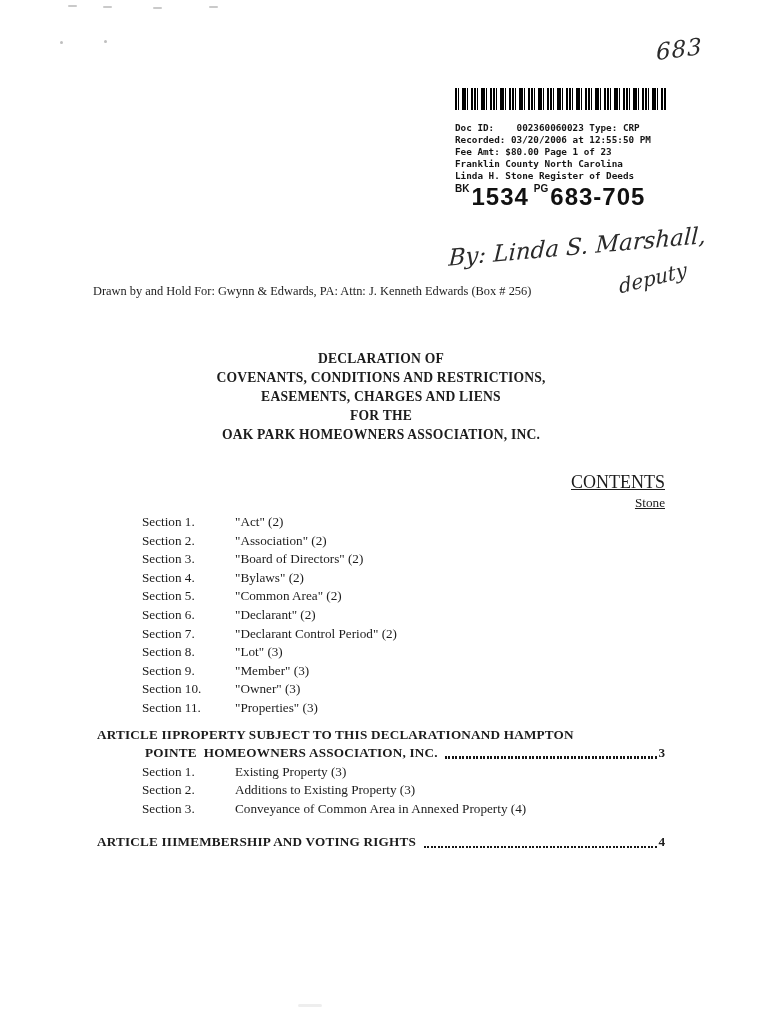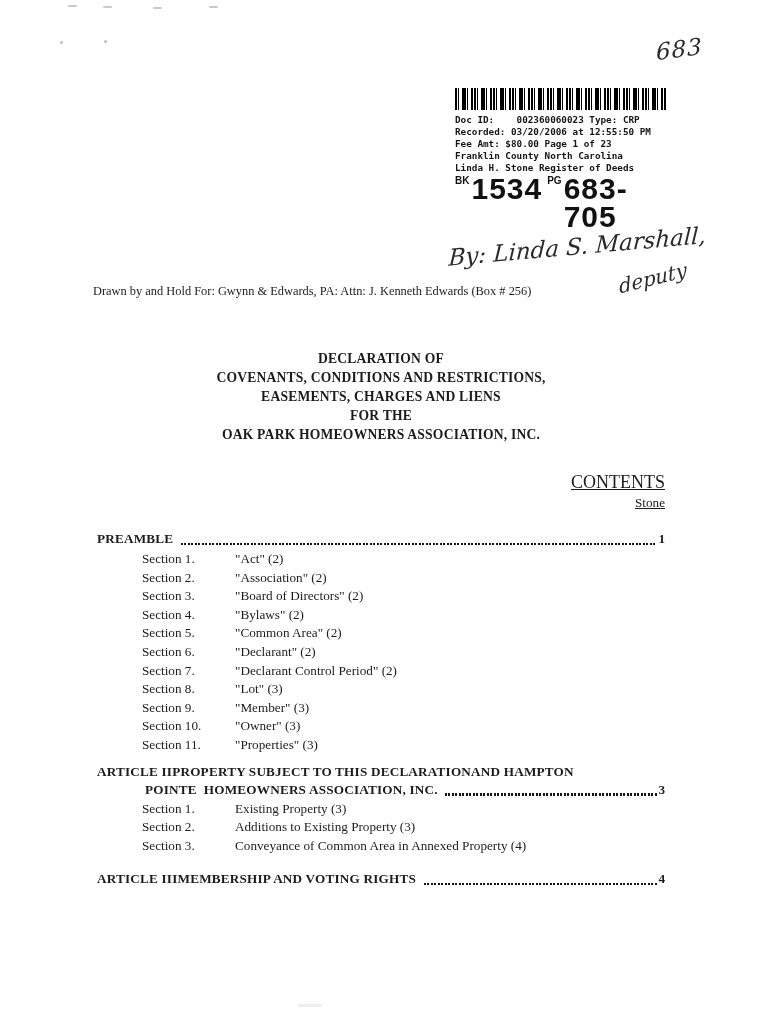--- a/index.html
+++ b/index.html
@@ -36,31 +36,31 @@
   .stamp { position:absolute; left:455px; top:88px; width:214px; }
   .barcode {
     height:22px; width:212px; background-color:#fff;
     background-image:repeating-linear-gradient(90deg,
       #000 0 2px, #fff 2px 3px,
       #000 3px 4px, #fff 4px 7px,
       #000 7px 11px, #fff 11px 12px,
       #000 12px 13px, #fff 13px 16px,
       #000 16px 18px, #fff 18px 19px);
   }
-  .stamp-lines { margin-top:4px; }
+  .stamp-lines { margin-top:12px; }
   .stamp-line {
     font-family:"DejaVu Sans Mono", monospace; font-weight:bold;
     font-size:9.3px; line-height:12px; white-space:pre; color:#161616;
   }
   .bkpg {
     margin-top:1px; display:flex; align-items:flex-start;
     font-family:"Liberation Sans", sans-serif; font-weight:bold; color:#111;
   }
   .bkpg .sm { font-size:10px; margin-right:2px; }
-  .bkpg .lg { font-size:30px; letter-spacing:1px; line-height:28px; }
+  .bkpg .lg { font-size:24px; letter-spacing:1px; line-height:28px; }
   .bkpg .pg { margin-left:5px; }
 
   .drawnby { position:absolute; left:93px; top:284px; font-size:12.4px; }
 
   
   .main { position:absolute; left:97px; top:349px; width:568px; font-size:13.2px; }
   .title { text-align:center; font-weight:bold; font-size:13.6px; line-height:19px; letter-spacing:.2px; }
   .contents-heading {
     margin-top:28px; text-align:right; font-weight:normal; font-size:18px;
   }
@@ -140,25 +140,20 @@
       <div>OAK PARK HOMEOWNERS ASSOCIATION, INC.</div>
     </div>
 
     <div class="contents-heading">
       <span>CONTENTS</span>
     </div>
     <div class="page-col">
       <span>Stone</span>
     </div>
 
-    <div class="toc-row row-preamble">
-      <span class="toc-label">PREAMBLE </span>
-      <span class="leader"></span>
-      <span class="toc-page">1</span>
-    </div>
 
     <div class="sections sections-a1">
 
         <div class="section-row">
           <span class="section-num">Section 1.</span>
           <span class="section-title">"Act" (2)</span>
         </div>
 
         <div class="section-row">
           <span class="section-num">Section 2.</span>

